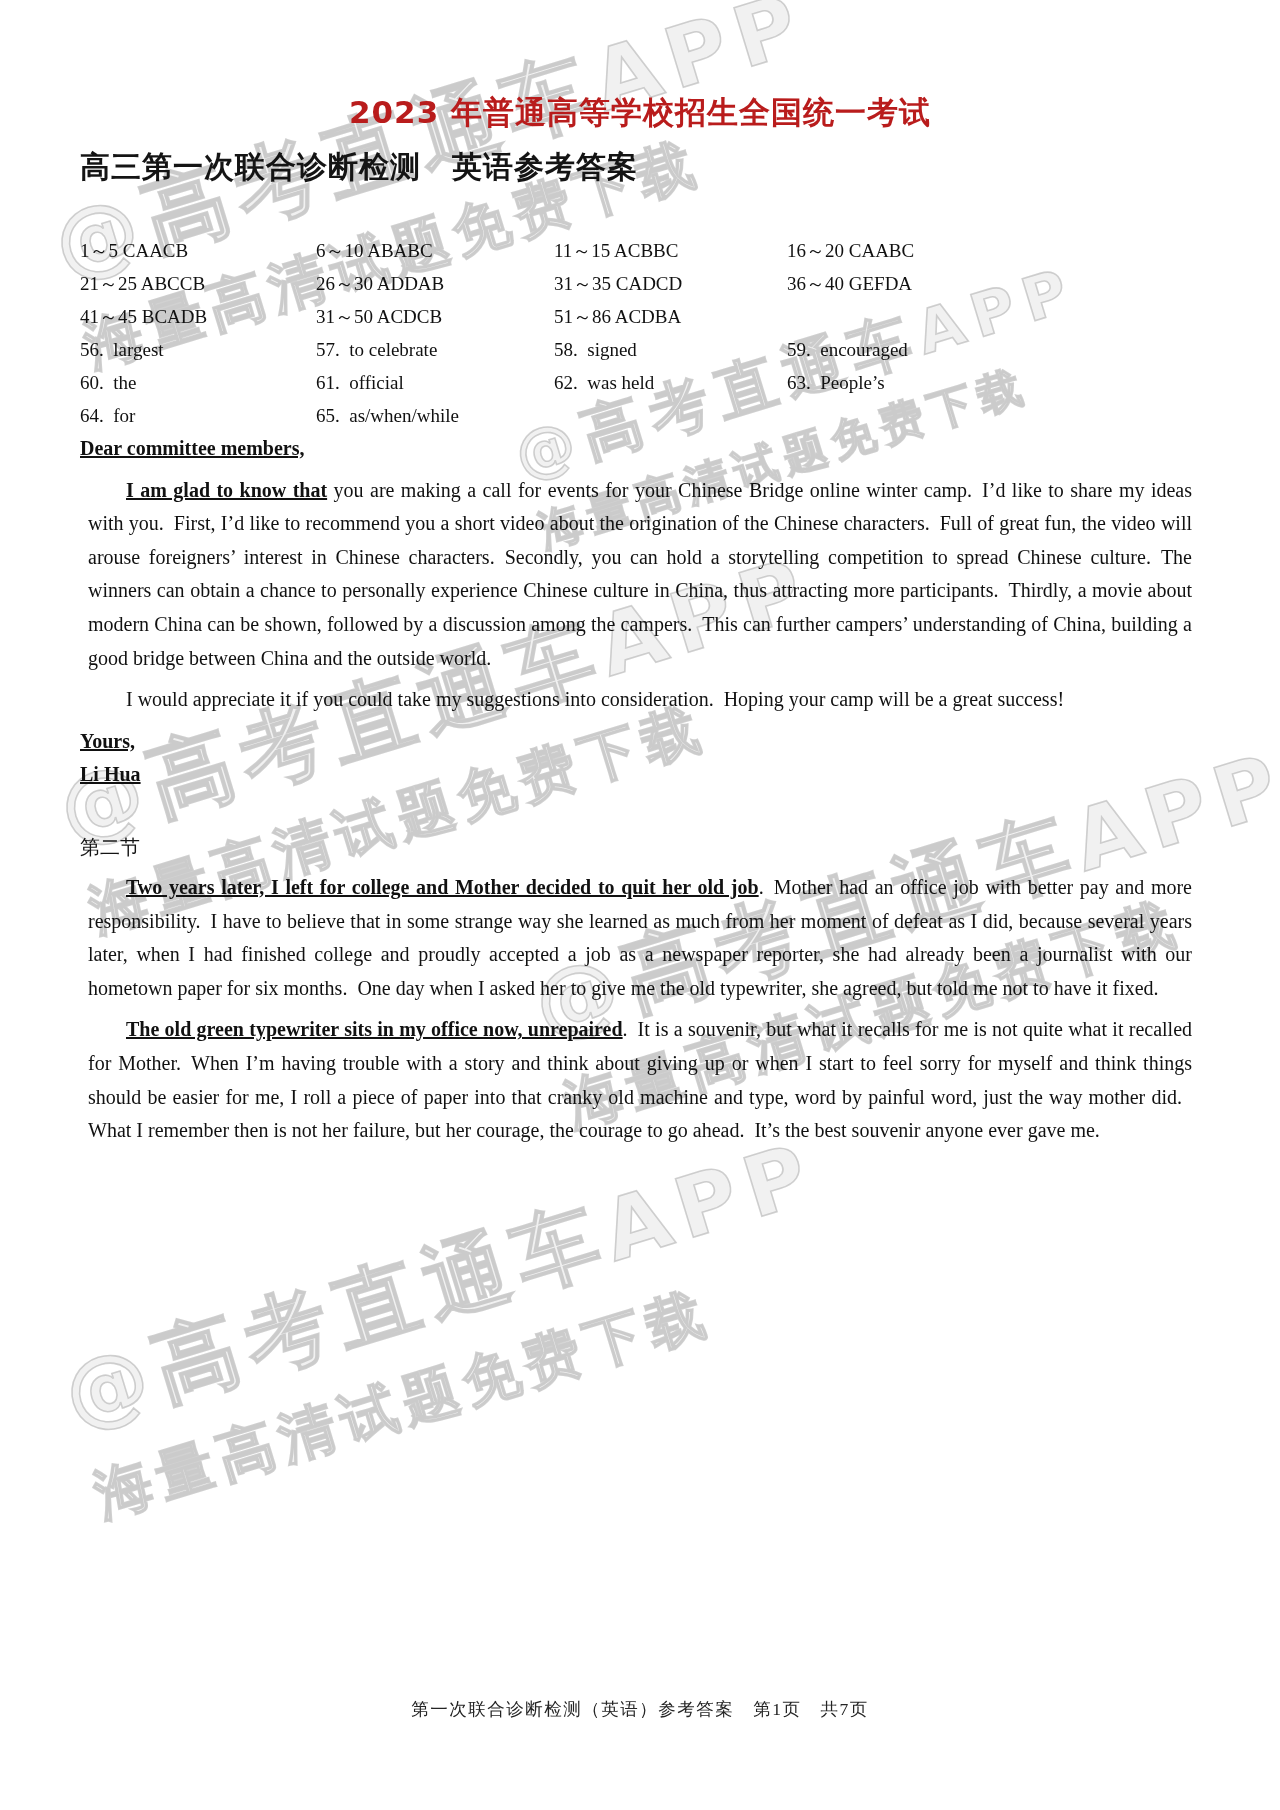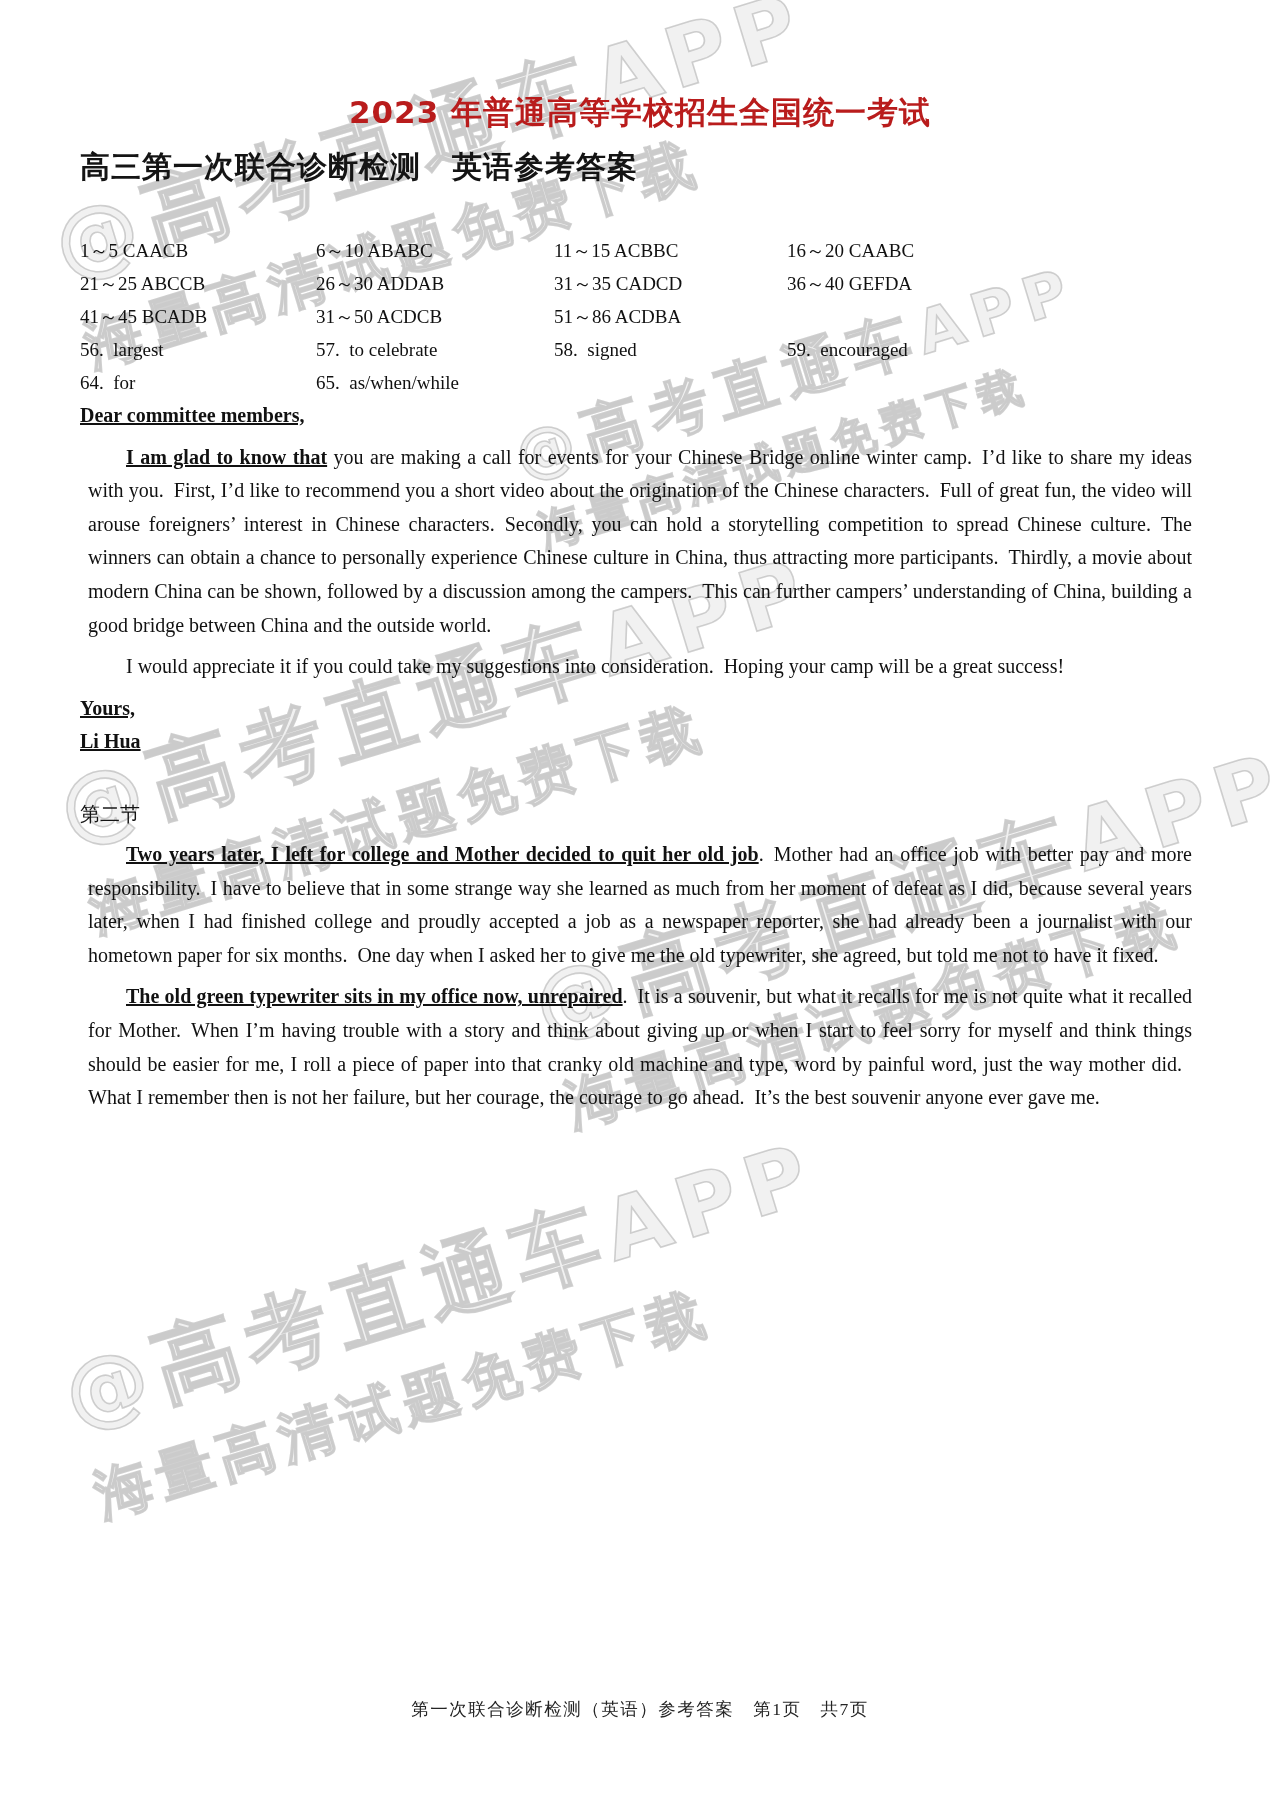--- a/index.html
+++ b/index.html
@@ -145,20 +145,26 @@
       <div class="c3">51～86 ACDBA</div>
       <div class="c4"></div>
     </div>
     <div class="arow">
       <div class="c1">56. largest</div>
       <div class="c2">57. to celebrate</div>
       <div class="c3">58. signed</div>
       <div class="c4">59. encouraged</div>
     </div>
     <div class="arow">
+      <div class="c1">60. the</div>
+      <div class="c2">61. official</div>
+      <div class="c3">62. was held</div>
+      <div class="c4">63. People’s</div>
+    </div>
+    <div class="arow">
       <div class="c1">64. for</div>
       <div class="c2">65. as/when/while</div>
       <div class="c3"></div>
       <div class="c4"></div>
     </div>
   </div>
 
 
   <div class="salutation">Dear committee members,</div>
 

